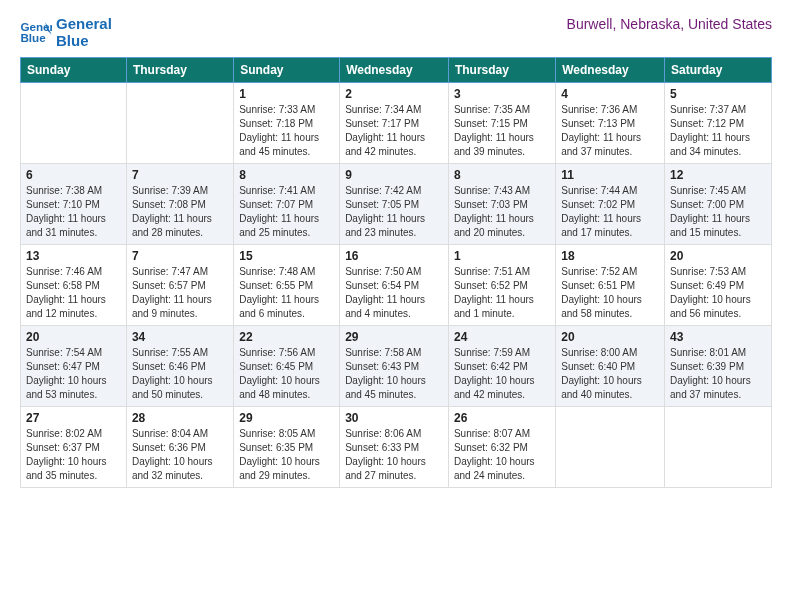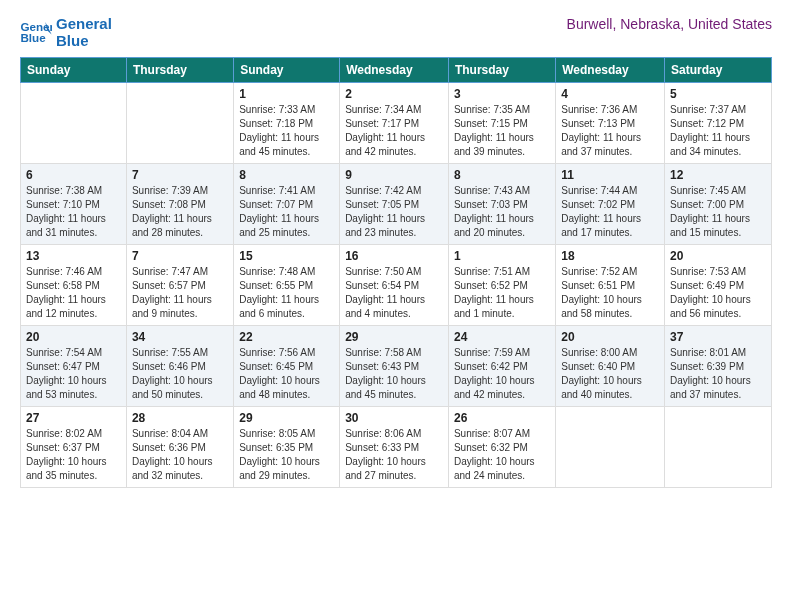--- a/index.html
+++ b/index.html
@@ -225,21 +225,21 @@
           </td>
           <td>
             <span class="day-num">24</span>
             <div class="day-info">Sunrise: 7:59 AM<br>Sunset: 6:42 PM<br>Daylight: 10 hours and 42 minutes.</div>
           </td>
           <td>
             <span class="day-num">20</span>
             <div class="day-info">Sunrise: 8:00 AM<br>Sunset: 6:40 PM<br>Daylight: 10 hours and 40 minutes.</div>
           </td>
           <td>
-            <span class="day-num">37</span>
+            <span class="day-num">43</span>
             <div class="day-info">Sunrise: 8:01 AM<br>Sunset: 6:39 PM<br>Daylight: 10 hours and 37 minutes.</div>
           </td>
         </tr>
         <tr>
           <td>
             <span class="day-num">27</span>
             <div class="day-info">Sunrise: 8:02 AM<br>Sunset: 6:37 PM<br>Daylight: 10 hours and 35 minutes.</div>
           </td>
           <td>
             <span class="day-num">28</span>

